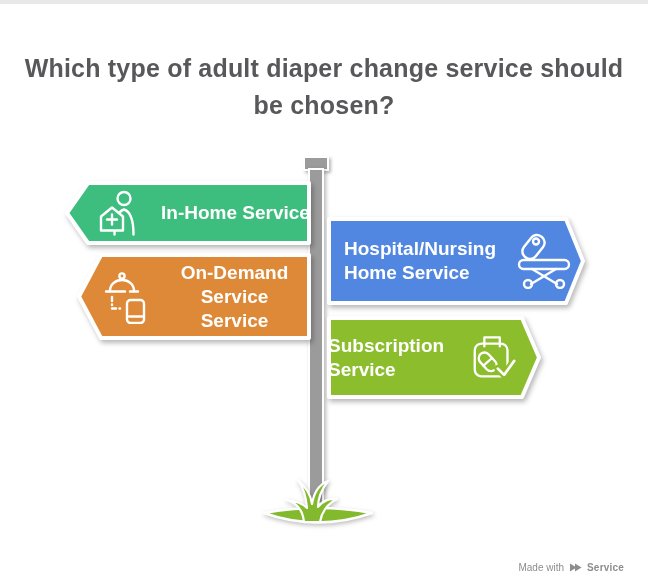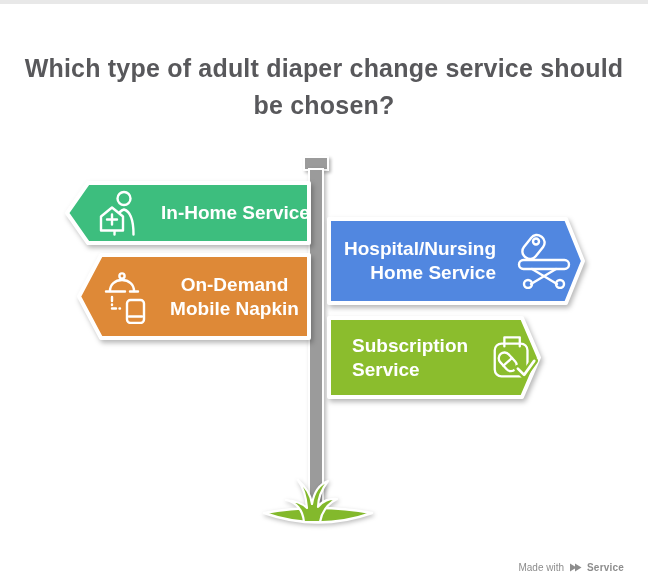--- a/index.html
+++ b/index.html
@@ -33,27 +33,27 @@
   .sign .label {
     color:#ffffff; font-weight:700; font-size:19px; line-height:24px;
   }
   .icon-stroke { fill:none; stroke:#ffffff; stroke-width:2.4; stroke-linecap:round; stroke-linejoin:round; }
   
   .sign-inhome   { left:64px;  top:176px; width:248px; height:66px; }
   .sign-inhome .content { padding-left:33px; }
   .sign-inhome .label { flex:1; text-align:center; white-space:nowrap; padding-right:8px; }
   .sign-hospital { left:326px; top:212px; width:260px; height:90px; }
   .sign-hospital .content { padding-left:18px; padding-right:26px; }
-  .sign-hospital .label { width:168px; text-align:right; }
+  .sign-hospital .label { width:168px; text-align:left; }
   .sign-hospital .iconbox { margin-left:auto; margin-right:2px; }
   .sign-ondemand { left:76px;  top:248px; width:236px; height:89px; }
   .sign-ondemand .content { padding-left:27px; padding-right:12px; }
   .sign-ondemand .label { flex:1; text-align:center; max-width:160px; margin:0 auto; }
   .sign-subscription { left:326px; top:311px; width:218px; height:85px; }
-  .sign-subscription .content { padding-left:26px; padding-right:24px; }
+  .sign-subscription .content { padding-left:2px; padding-right:24px; }
   .sign-subscription .label { width:128px; text-align:left; }
   .sign-subscription .iconbox { margin-left:auto; }
   .iconbox { display:flex; align-items:center; justify-content:center; }
   
   .grass { position:absolute; left:258px; top:466px; z-index:3; filter:drop-shadow(1px 2px 2px rgba(0,0,0,0.25)); }
   
   .watermark {
     position:absolute; right:24px; bottom:18px; z-index:5;
     display:flex; align-items:center; gap:5px;
     font-size:10px; color:#8d8d8d;
@@ -123,21 +123,21 @@
             <circle cx="19" cy="6" r="2.6"></circle>
             <path d="M7,21 C7,14.5 12,10 19,10 C26,10 31,14.5 31,21"></path>
             <path d="M3,21.5 H22 M27,21.5 H35"></path>
             <path d="M9,27 V35" stroke-dasharray="4 3.5"></path>
             <path d="M9,38.5 H17" stroke-dasharray="4 3.5"></path>
             <rect x="24" y="30" width="17" height="23" rx="3.5"></rect>
             <path d="M26,46.5 H39"></path>
           </g>
         </svg>
       </span>
-      <span class="label">On-Demand Mobile Napkin</span>
+      <span class="label">On-Demand Service Service</span>
     </div>
   </div>
 
   <div class="sign sign-subscription">
     <svg class="shape" width="218" height="85" viewBox="0 0 218 85">
       <path d="M3,3 H196 L213,42.5 L196,82 H3 Z" stroke="#ffffff" stroke-width="4" stroke-linejoin="round" fill="#8bbd2d"></path>
     </svg>
     <div class="content">
       <span class="label">Subscription Service</span>
       <span class="iconbox">

